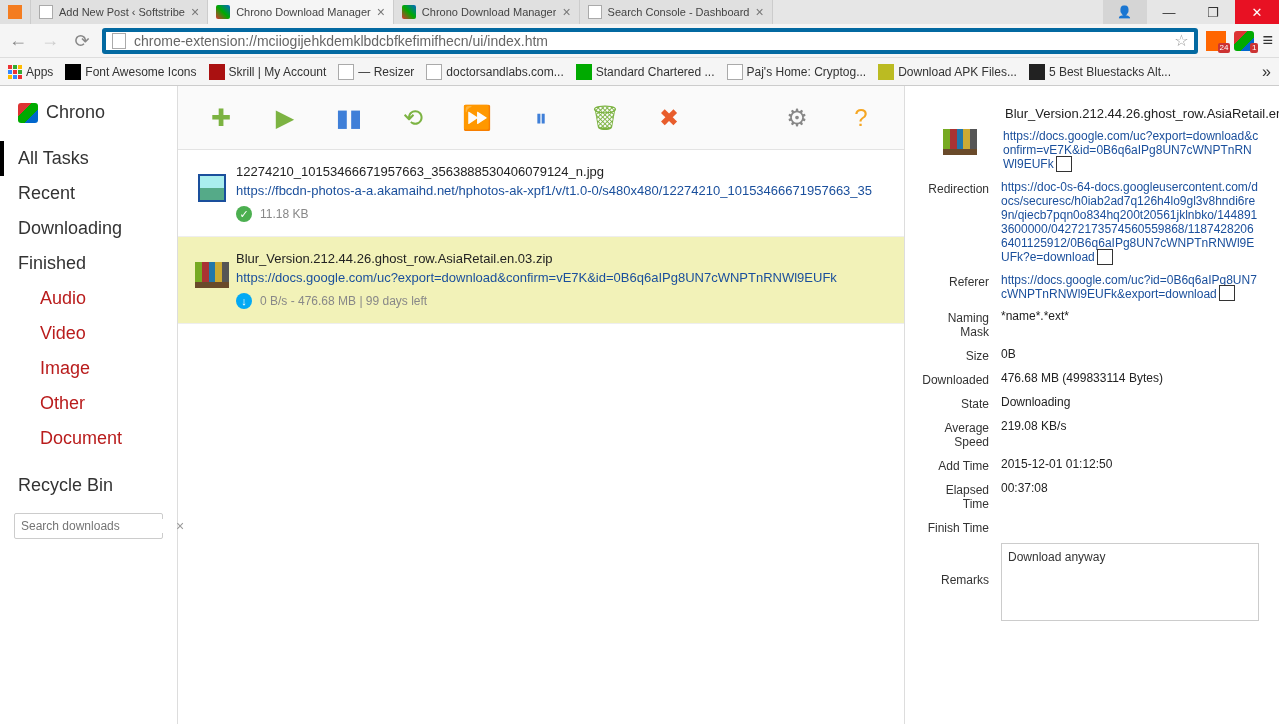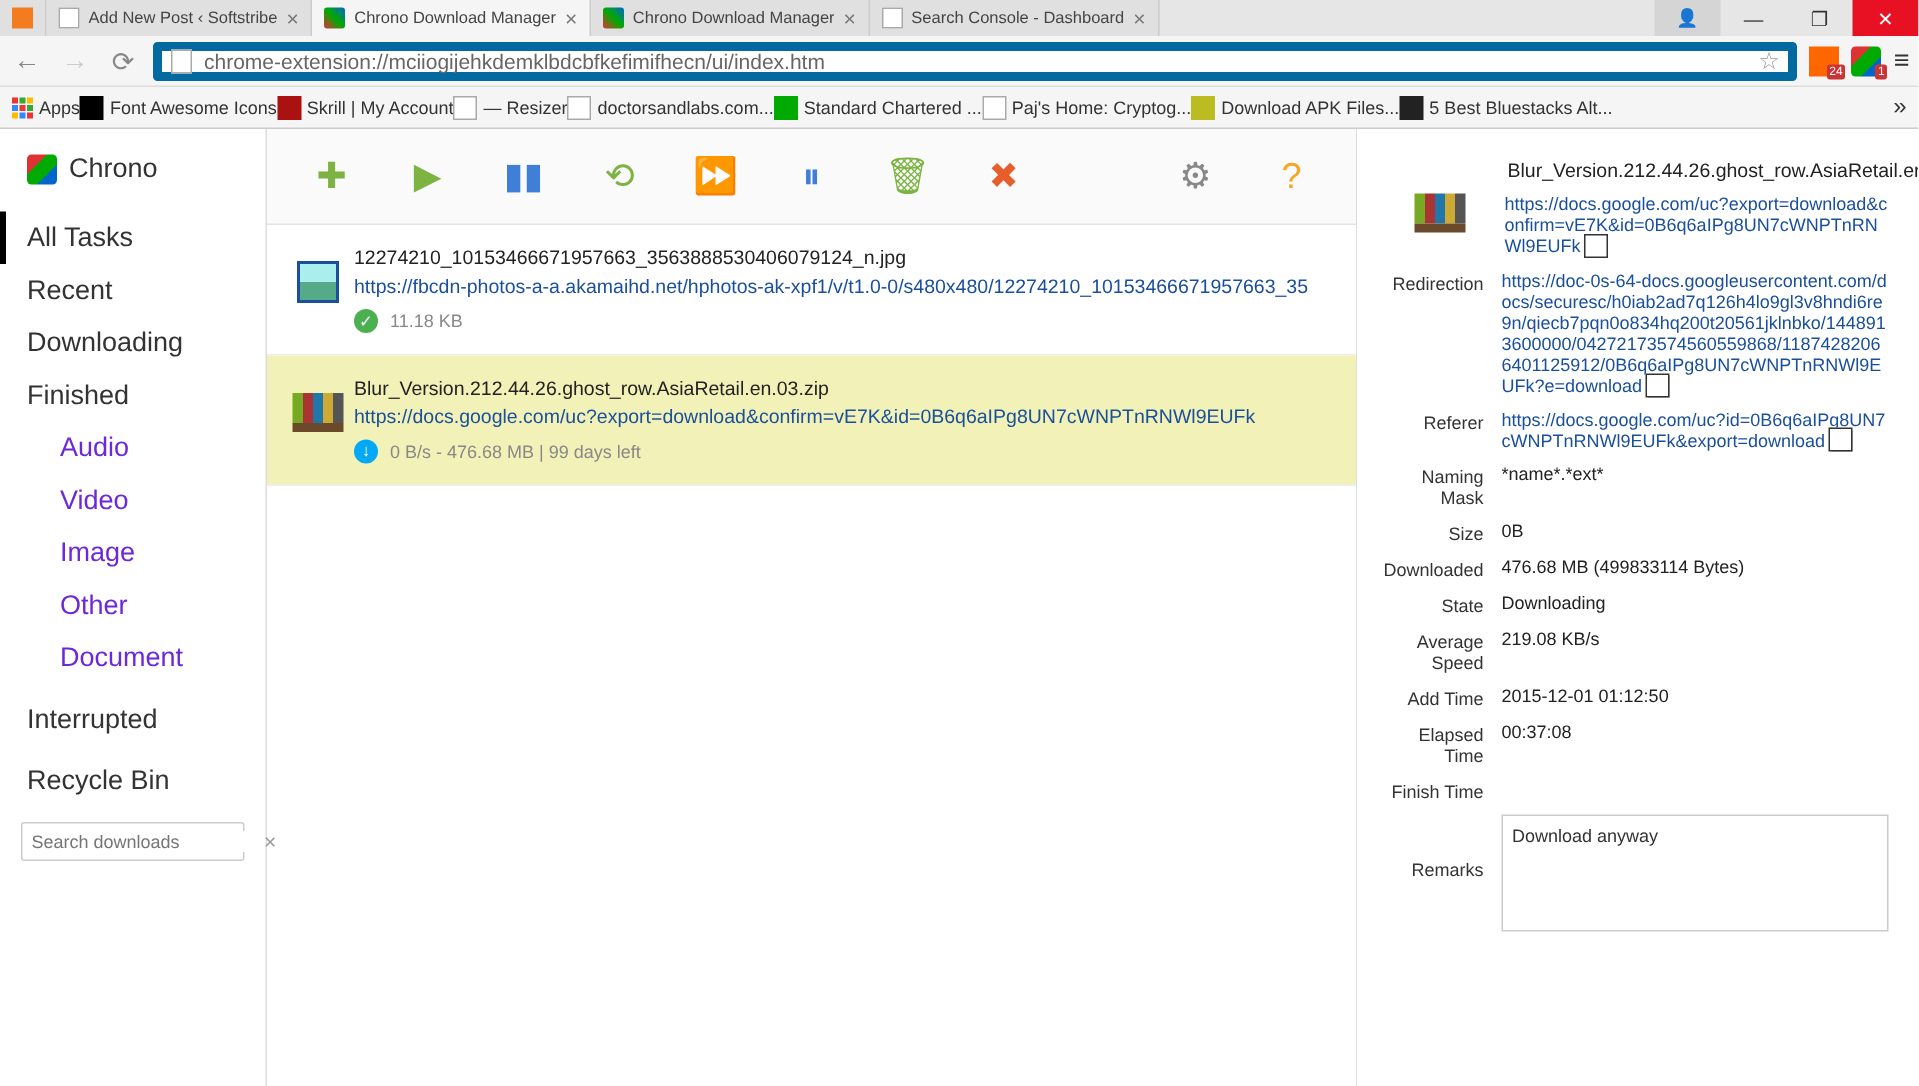--- a/index.html
+++ b/index.html
@@ -19,51 +19,51 @@
 .fav-search { background: #fff; border: 1px solid #aaa; }
 
 .win-controls { display: flex; margin-left: auto; }
 .win-btn { width: 44px; height: 24px; display: flex; align-items: center; justify-content: center; color: #333; font-size: 13px; }
 .win-btn.user { background: #d5d5d5; color: #666; font-size: 12px; }
 .win-btn.close { background: #e81123; color: #fff; }
 
 
 .omnirow { height: 34px; display: flex; align-items: center; gap: 8px; background: #f5f5f5; border-bottom: 1px solid #ddd; padding: 0 6px; }
 .nav-btn { width: 24px; height: 24px; display: flex; align-items: center; justify-content: center; color: #888; font-size: 18px; }
-.omnibox { flex: 1; height: 26px; border: 6px solid #0369a1; border-radius: 3px; background: #fff; display: flex; align-items: center; padding: 0 6px; }
+.omnibox { flex: 1; height: 26px; border: 4px solid #0369a1; border-radius: 3px; background: #fff; display: flex; align-items: center; padding: 0 6px; }
 .omnibox .docicon { width: 14px; height: 16px; background: #fff; border: 1px solid #aaa; margin-right: 8px; }
 .omnibox .url { flex: 1; font-size: 14px; color: #666; }
 .omnibox .star { color: #999; font-size: 16px; }
 .ext-icons { display: flex; gap: 8px; align-items: center; }
 .ext-icon { width: 20px; height: 20px; position: relative; }
 .ext-badge { position: absolute; bottom: -2px; right: -4px; background: #c33; color: #fff; font-size: 8px; padding: 0 2px; border-radius: 2px; line-height: 10px; }
 .menu-icon { font-size: 18px; color: #333; }
 
 
-.bookmarks { height: 28px; display: flex; align-items: center; gap: 0; padding: 0 8px; background: #f5f5f5; border-bottom: 1px solid #ccc; font-size: 12px; color: #333; }
+.bookmarks { height: 28px; display: flex; align-items: center; gap: 12px; padding: 0 8px; background: #f5f5f5; border-bottom: 1px solid #ccc; font-size: 12px; color: #333; }
 .bookmarks .bm { display: flex; align-items: center; gap: 4px; white-space: nowrap; }
 .bookmarks .bmicon { width: 16px; height: 16px; display: inline-block; }
 .bm-apps { display: grid; grid-template-columns: repeat(3,4px); grid-template-rows: repeat(3,4px); gap: 1px; }
 .bm-apps span { width: 4px; height: 4px; }
 .bm-apps span:nth-child(1){background:#e33}.bm-apps span:nth-child(2){background:#3a3}.bm-apps span:nth-child(3){background:#fb0}
 .bm-apps span:nth-child(4){background:#38f}.bm-apps span:nth-child(5){background:#e33}.bm-apps span:nth-child(6){background:#3a3}
 .bm-apps span:nth-child(7){background:#fb0}.bm-apps span:nth-child(8){background:#38f}.bm-apps span:nth-child(9){background:#e33}
 .bm-black{background:#000;color:#fff}.bm-red{background:#a11}.bm-green{background:#0a0}.bm-yellow{background:#bb2}.bm-page{background:#fff;border:1px solid #aaa}.bm-darkb{background:#222;color:#fff}
 .bm-more { margin-left: auto; font-size: 16px; color: #333; }
 
 
 .app { display: flex; height: calc(724px - 24px - 34px - 28px); }
 
 
 .sidebar { width: 178px; border-right: 1px solid #ddd; background: #fff; padding-top: 10px; }
 .logo { display: flex; align-items: center; gap: 8px; padding: 6px 18px 18px; font-size: 18px; color: #333; }
 .logo-mark { width: 20px; height: 20px; display: inline-block; background: linear-gradient(135deg,#d33 33%,#0a0 33% 66%,#06c 66%); border-radius: 3px; }
 .nav-item { padding: 7px 18px; font-size: 18px; color: #4a6; color:#333; cursor: pointer; }
 .nav-item.active { border-left: 4px solid #000; padding-left: 14px; font-weight: 500; }
-.nav-item.sub { padding-left: 40px; color: #6d28d9; }
+.nav-item.sub { padding-left: 40px; color: #b91c1c; }
 .nav-spacer { height: 6px; }
 .searchbox-wrap { padding: 10px 14px; }
 .searchbox { width: 100%; height: 26px; border: 1px solid #ccc; border-radius: 2px; display: flex; align-items: center; padding: 0 6px; }
 .searchbox input { flex: 1; border: none; outline: none; font-size: 12px; color: #15803d; }
 .searchbox .clr { color: #999; font-size: 14px; }
 
 
 .content { flex: 1; display: flex; flex-direction: column; position: relative; }
 .toolbar { height: 64px; display: flex; align-items: center; gap: 34px; padding: 0 28px; border-bottom: 1px solid #e3e3e3; background: #fafafa; }
 .tbtn { width: 30px; height: 30px; display: flex; align-items: center; justify-content: center; font-size: 24px; }
@@ -213,21 +213,20 @@
     <div class="nav-item active">All Tasks</div>
     <div class="nav-item">Recent</div>
     <div class="nav-item">Downloading</div>
     <div class="nav-item">Finished</div>
     <div class="nav-item sub">Audio</div>
     <div class="nav-item sub">Video</div>
     <div class="nav-item sub">Image</div>
     <div class="nav-item sub">Other</div>
     <div class="nav-item sub">Document</div>
     <div class="nav-spacer"></div>
-    <div class="nav-item">Interrupted</div>
     <div class="nav-spacer"></div>
     <div class="nav-item">Recycle Bin</div>
     <div class="searchbox-wrap">
       <div class="searchbox">
         <input placeholder="Search downloads" style="">
         <span class="clr">×</span>
       </div>
     </div>
   </div>
 

